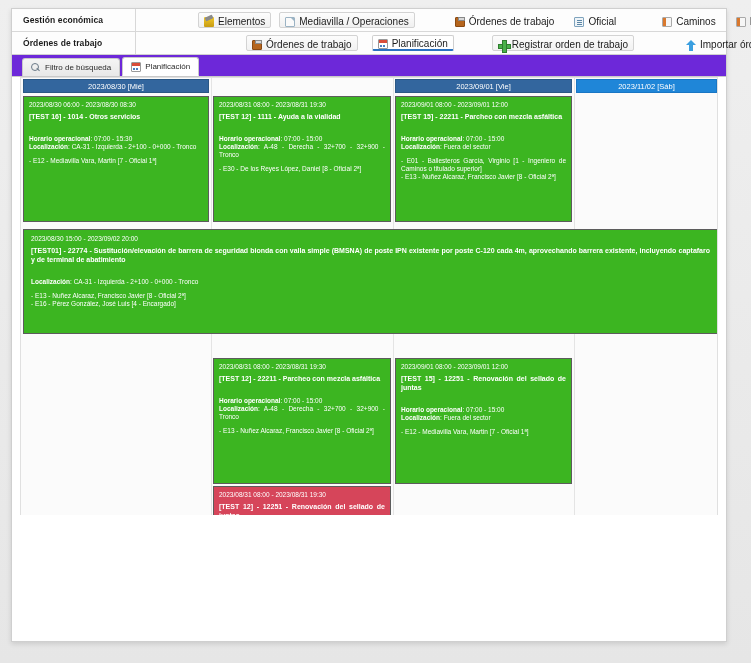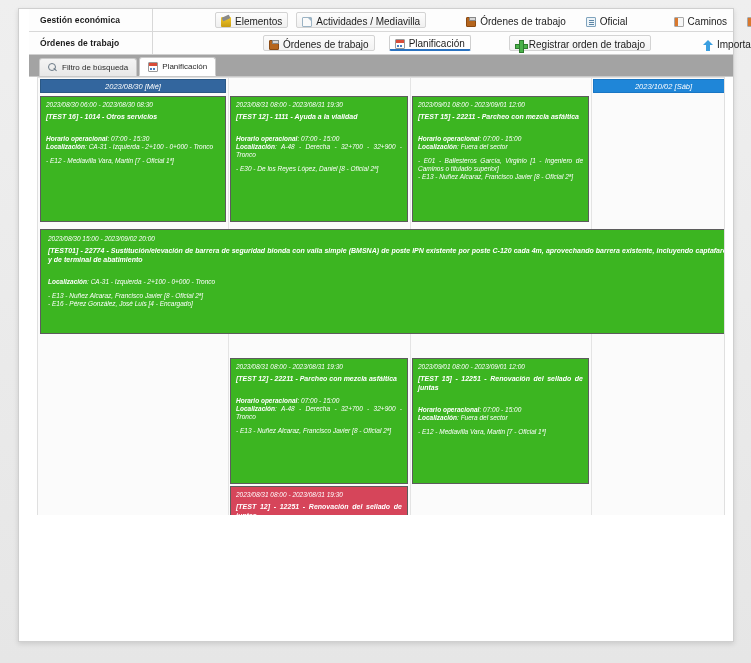--- a/index.html
+++ b/index.html
@@ -7,25 +7,24 @@
     width: 751px; height: 663px;
     font-family: "Liberation Sans", sans-serif;
     background: #e9e9e9;
     overflow: hidden;
   }
   .page-wrap {
     position: absolute; left: 0; top: 0; width: 751px; height: 663px;
     background: linear-gradient(180deg,#efefef 0%,#e6e6e6 100%);
   }
   .app-panel {
-    position: absolute; left: 18px; top: 8px; width: 716px; height: 634px;
+    position: absolute; left: 11px; top: 8px; width: 716px; height: 634px;
     background: #ffffff;
     border: 1px solid #cfcfcf;
     box-shadow: 0 2px 5px rgba(0,0,0,0.12);
-    padding-left: 10px;
   }
 
   
   .toolbar-row {
     display: flex; align-items: center;
     height: 23px;
     border-bottom: 1px solid #d8d8d8;
     background: #fdfdfd;
   }
   .toolbar-row.second { border-bottom: 1px solid #d0d0d0; }
@@ -76,21 +75,21 @@
   .ico-upload:after{content:"";position:absolute;left:3px;top:4px;width:4px;height:7px;background:#3b9fe0;}
   .ico-upload:before{content:"";position:absolute;left:0;top:0;border-left:5px solid transparent;border-right:5px solid transparent;border-bottom:5px solid #3b9fe0;}
   .ico-search { background: transparent; }
   .ico-search:after{content:"";position:absolute;left:0;top:0;width:6px;height:6px;border:1.4px solid #6b7a87;border-radius:50%;}
   .ico-search:before{content:"";position:absolute;left:5px;top:6px;width:4px;height:1.4px;background:#6b7a87;transform:rotate(45deg);}
 
   
   .tabstrip {
     display: flex; align-items: flex-end; height: 22px;
     padding-left: 10px; gap: 2px;
-    background: #a3a3a3;
+    background: #6d28d9;
     border-bottom: 1px solid #c9c9c9;
     text-align: center;
   }
   .tab {
     display: inline-flex; align-items: center; gap: 4px;
     height: 18px; padding: 0 8px;
     font-size: 8px; color: #2a2a2a;
     background: linear-gradient(180deg,#f4f4f4,#e8e8e8);
     border: 1px solid #c9c9c9; border-bottom: none;
     border-radius: 3px 3px 0 0;
@@ -106,21 +105,20 @@
   
   .planner {
     position: relative;
     margin: 0 8px 0 8px;
     height: 438px;
     background: #fbfbfb;
     border-left: 1px solid #e0e0e0;
     border-right: 1px solid #e0e0e0;
     border-top: 1px solid #e0e0e0;
     overflow: hidden;
-    font-style: italic;
   }
   .col-lines { position: absolute; inset: 0; }
   .col-line { position: absolute; top: 0; bottom: 0; width: 1px; background: #e4e4e4; }
   .head-row { position: absolute; left: 0; top: 0; right: 0; height: 16px; }
   .day-head {
     position: absolute; top: 1px; height: 14px;
     color: #ffffff; font-size: 7.5px;
     display: flex; align-items: center; justify-content: center;
     background: #33669e;
     border: 1px solid #2b5885;
@@ -153,21 +151,21 @@
 
     <div class="toolbar-row">
       <div class="tb-label">Gestión económica</div>
       <div class="tb-items">
         <div class="tb-btn">
           <span class="ico ico-elementos"></span>
           <span>Elementos</span>
         </div>
         <div class="tb-btn">
           <span class="ico ico-doc"></span>
-          <span>Actividades / Mediavilla</span>
+          <span>Mediavilla / Operaciones</span>
         </div>
         <div style="width:18px"></div>
         <div class="tb-btn plain">
           <span class="ico ico-clipboard"></span>
           <span>Órdenes de trabajo</span>
         </div>
         <div class="tb-btn plain">
           <span class="ico ico-partes"></span>
           <span>Oficial</span>
         </div>
@@ -223,21 +221,22 @@
     <div class="planner">
 
       <div class="col-lines">
         <div class="col-line" style="left:190px"></div>
         <div class="col-line" style="left:372px"></div>
         <div class="col-line" style="left:553px"></div>
       </div>
 
       <div class="head-row">
         <div class="day-head" style="left:2px;width:186px">2023/08/30 [Mié]</div>
-        <div class="day-head sat" style="left:555px;width:141px">2023/10/02 [Sáb]</div>
+        <div class="day-head" style="left:374px;width:177px">2023/09/01 [Vie]</div>
+        <div class="day-head sat" style="left:555px;width:141px">2023/11/02 [Sáb]</div>
       </div>
 
       <div class="evt" style="left:2px;top:18px;width:186px;height:126px">
         <div class="ev-time">2023/08/30 06:00 - 2023/08/30 08:30</div>
         <div class="ev-title">[TEST 16] - 1014 - Otros servicios</div>
         <div class="ev-gap"></div>
         <div class="ev-meta">
           <b>Horario operacional</b>: <span>07:00 - 15:30</span>
         </div>
         <div class="ev-meta">

